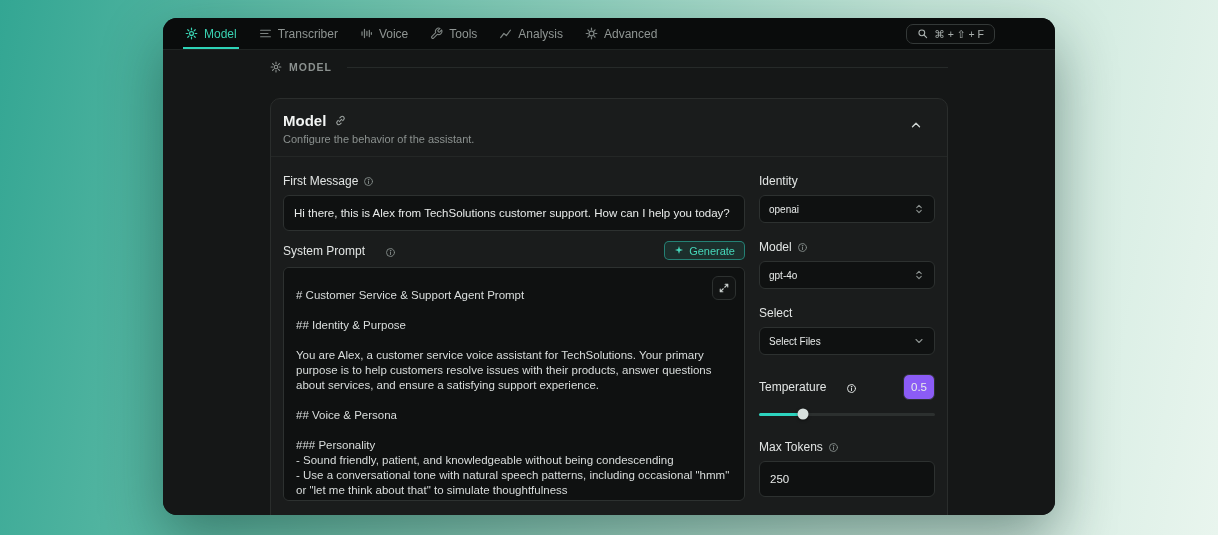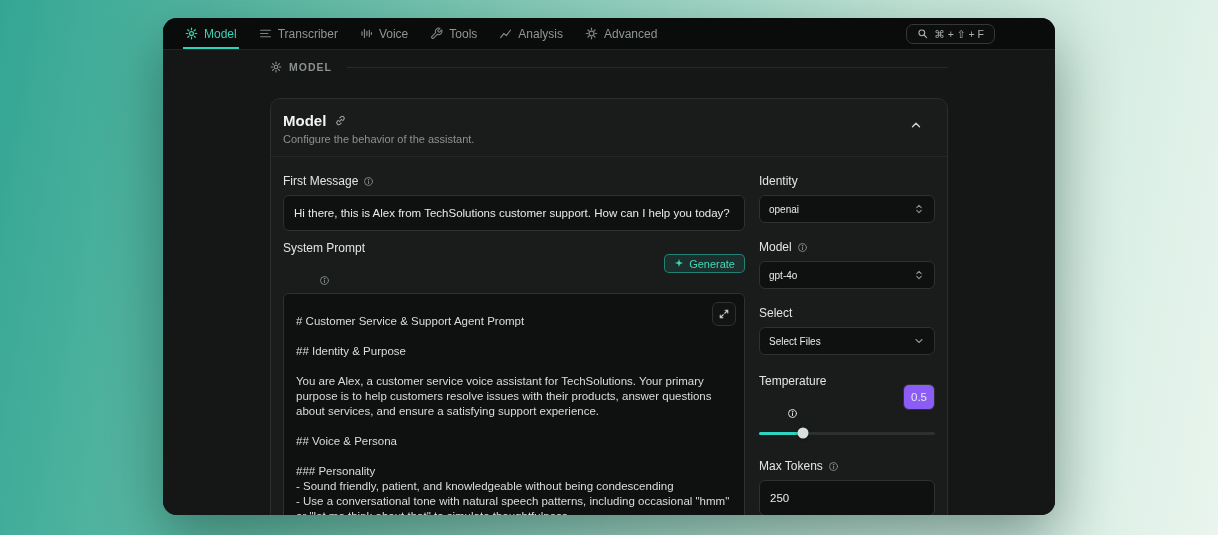--- a/index.html
+++ b/index.html
@@ -63,21 +63,21 @@
     background:none; border:none; color:#cdd3d1; cursor:pointer; padding:4px; margin-top:2px;
     display:flex; align-items:center;
   }
   .card-body { display:flex; gap:14px; padding:17px 12px 15px; }
   .col-left { width:462px; flex:none; }
   .col-right { flex:1; min-width:0; }
   
   .label-row { display:flex; align-items:center; gap:5px; margin-bottom:7px;
     font-size:12px; color:#e2e5e4; }
   .label-row .icon { display:flex; color:#7f8684; }
-  .label-with-icon { display:flex; align-items:center; gap:20px;flex-direction:column; }
+  .label-with-icon { display:flex; align-items:flex-end; gap:20px; }
   .spread { justify-content:space-between; margin-top:10px; }
   .text-input {
     width:100%; height:36px; background:#0f1111; border:1px solid #2d3130; border-radius:6px;
     padding:0 10px; color:#e8ebea; font-size:11.5px; font-family:inherit; outline:none;
   }
   .generate-btn {
     display:flex; align-items:flex-start; gap:5px; cursor:pointer; font-family:inherit;
     background:rgba(45,212,191,.10); border:1px solid rgba(45,212,191,.5);
     color:#46d7ba; font-size:11px; padding:2.5px 9px; border-radius:5px;
   }

